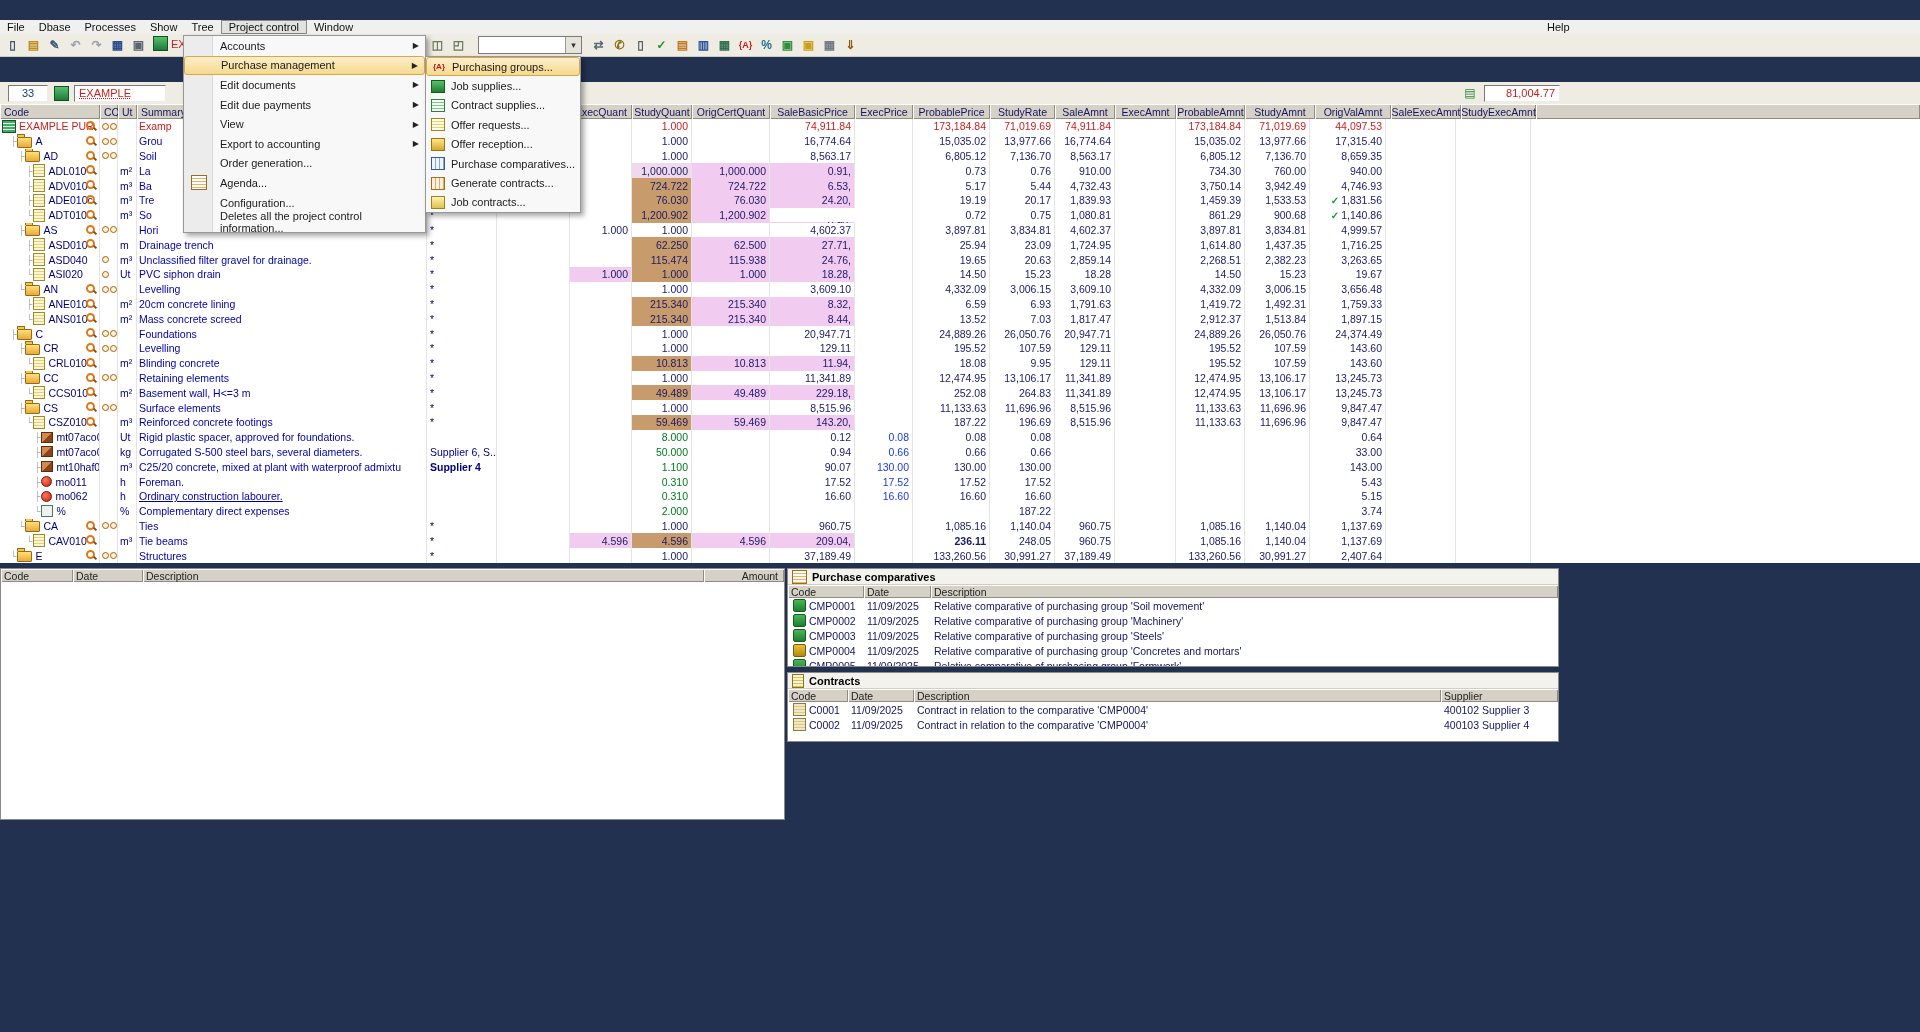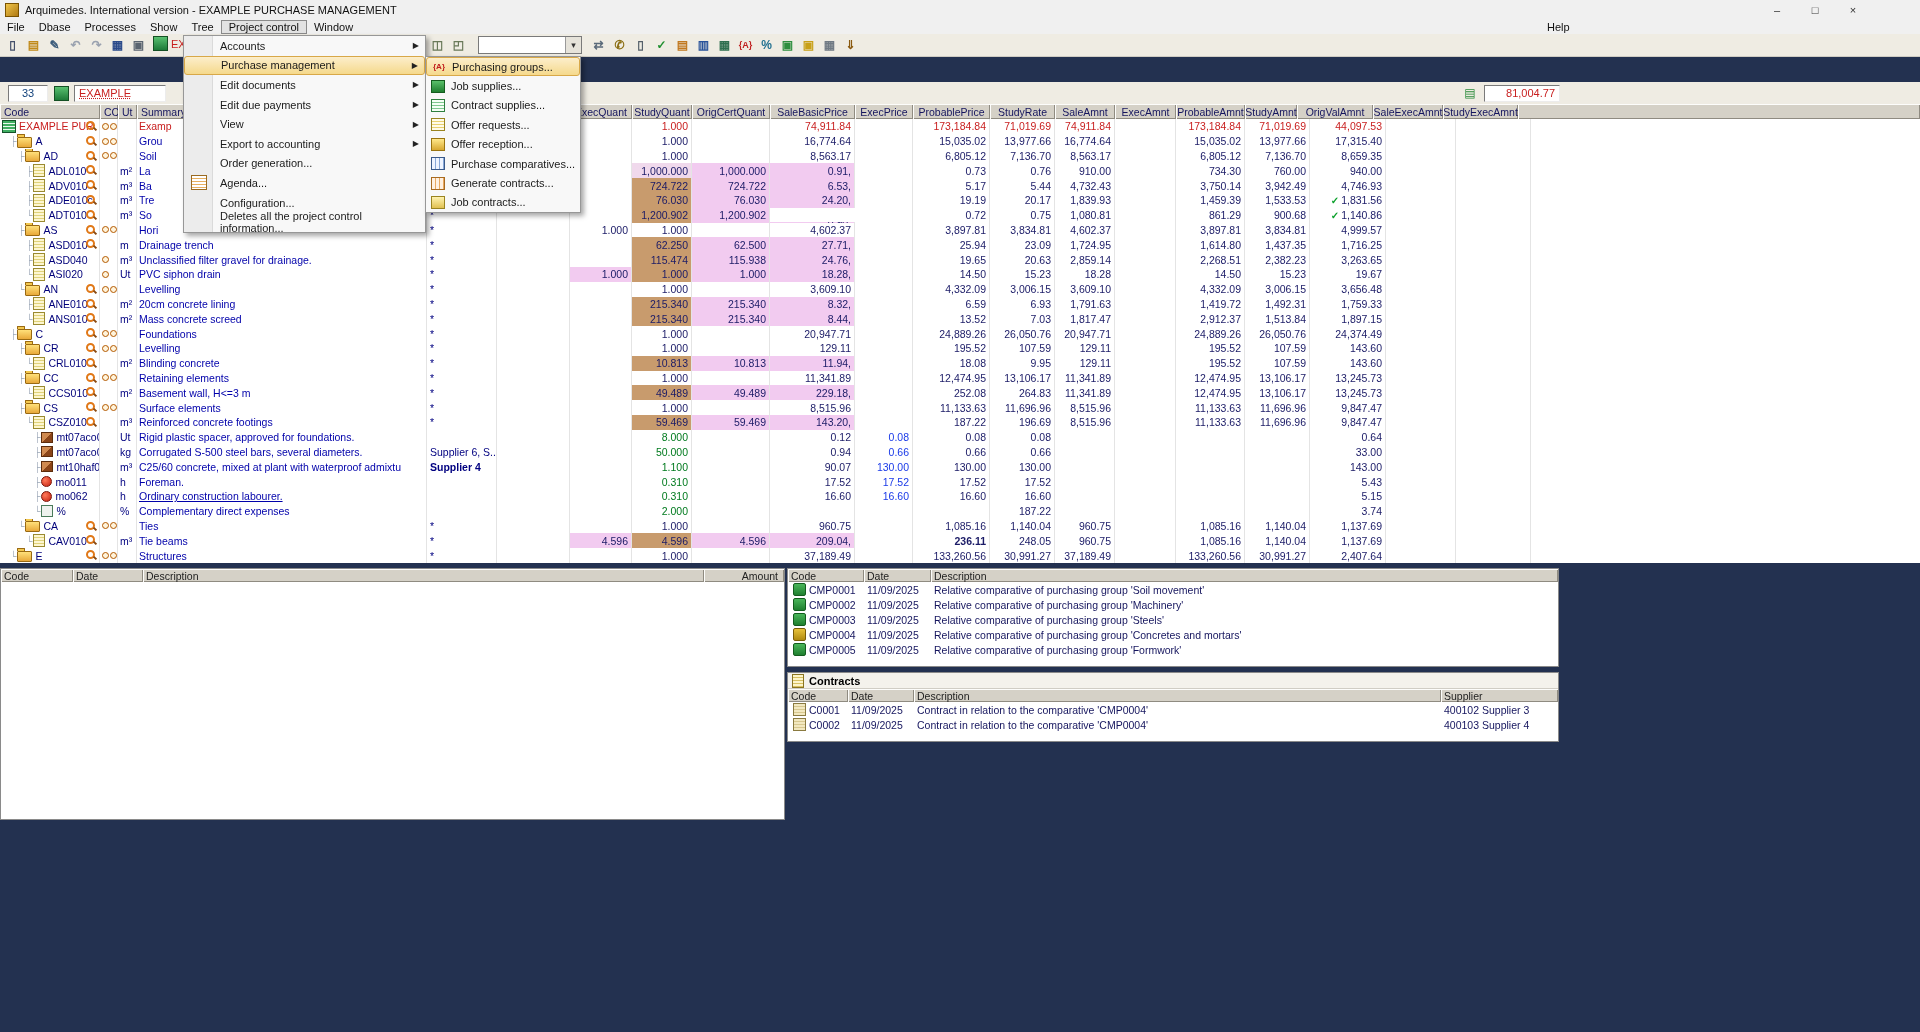--- a/index.html
+++ b/index.html
@@ -112,29 +112,20 @@
   .smi-recep{background:linear-gradient(#ffe88a,#d8a830);border-color:#9a7410;}
   .smi-grid-blue{background:repeating-linear-gradient(90deg,#eef4ff 0 3px,#88a8d8 3px 4px);border-color:#3a5a8a;}
   .smi-grid-orange{background:repeating-linear-gradient(90deg,#fff0e0 0 3px,#e8a860 3px 4px);border-color:#a86a20;}
   .smi-docs-yellow{background:linear-gradient(#fff3b0,#e0c050);border-color:#9a8420;}
 </style>
 </head>
 <body>
 
 <div class="app">
 
-  <div class="titlebar">
-    <span class="title-icon"></span>
-    <span>Arquimedes. International version - EXAMPLE PURCHASE MANAGEMENT</span>
-    <div class="win-controls" id="win-controls">
-        <div class="win-btn">–</div>
-        <div class="win-btn">□</div>
-        <div class="win-btn">×</div>
-      </div>
-  </div>
 
   <div class="menubar" id="menubar">
     <span class="mb-item">File</span>
       <span class="mb-item">Dbase</span>
       <span class="mb-item">Processes</span>
       <span class="mb-item">Show</span>
       <span class="mb-item">Tree</span>
       <span class="mb-item active">Project control</span>
       <span class="mb-item">Window</span>
       <span class="mb-item mb-help">Help</span>
@@ -200,21 +191,21 @@
         <div class="hcell" style="width: 62px;">ExecQuant</div>
         <div class="hcell" style="width: 60px;">StudyQuant</div>
         <div class="hcell" style="width: 78px;">OrigCertQuant</div>
         <div class="hcell" style="width: 85px;">SaleBasicPrice</div>
         <div class="hcell" style="width: 58px;">ExecPrice</div>
         <div class="hcell" style="width: 77px;">ProbablePrice</div>
         <div class="hcell" style="width: 65px;">StudyRate</div>
         <div class="hcell" style="width: 60px;">SaleAmnt</div>
         <div class="hcell" style="width: 61px;">ExecAmnt</div>
         <div class="hcell" style="width: 69px;">ProbableAmnt</div>
-        <div class="hcell" style="width: 52px;">StudyAmnt</div>
+        <div class="hcell" style="width: 70px;">StudyAmnt</div>
         <div class="hcell" style="width: 76px;">OrigValAmnt</div>
         <div class="hcell" style="width: 70px;">SaleExecAmnt</div>
         <div class="hcell" style="width: 75px;">StudyExecAmnt</div>
         <div class="hcell" style="flex: 1 1 0%;"></div>
       </div>
     <div class="tbody" id="tbody">
         <div class="trow row-root">
           <div class="c c-code" style="width: 100px; padding-left: 2px;">
             <span class="ic-root"></span>
             <span class="code-txt">EXAMPLE PUR</span>
@@ -885,21 +876,21 @@
           <div class="c fill"></div>
         </div>
         <div class="trow">
           <div class="c c-code" style="width: 100px; padding-left: 34px;">
             <span class="conn">├</span>
             <span class="ic-mt"></span>
             <span class="code-txt">mt10haf010bg</span>
           </div>
           <div class="c" style="width: 18px; padding-left: 2px;"></div>
           <div class="c" style="width: 19px; padding-left: 2px; color: rgb(0, 0, 128);">m³</div>
-          <div class="c c-desc" style="width: 290px;">C25/60 concrete, mixed at plant with waterproof admixtu</div>
+          <div class="c c-desc" style="width: 290px;">C25/20 concrete, mixed at plant with waterproof admixtu</div>
           <div class="c c-sup supbold" style="width: 70px;">Supplier 4</div>
           <div class="c" style="width: 73px;"></div>
           <div class="c num" style="width: 62px;"></div>
           <div class="c num fg-green" style="width: 60px;">1.100</div>
           <div class="c num" style="width: 78px;"></div>
           <div class="c num" style="width: 85px;">90.07</div>
           <div class="c num fg-blue" style="width: 58px;">130.00</div>
           <div class="c num" style="width: 77px;">130.00</div>
           <div class="c num" style="width: 65px;">130.00</div>
           <div class="c num" style="width: 60px;"></div>
@@ -1088,20 +1079,24 @@
   <div class="bottom" id="bottom">
       <div class="panel" style="left: 0px; top: 5px; width: 783px; height: 250px;">
         <div class="p-cols">
           <div class="p-hc" style="width: 72px;">Code</div>
           <div class="p-hc" style="width: 70px;">Date</div>
           <div class="p-hc pfill">Description</div>
           <div class="p-hc right" style="width: 80px;">Amount</div>
         </div>
       </div>
       <div class="panel" style="left: 787px; top: 5px; width: 770px; height: 97px;">
+        <div class="p-title">
+          <span class="ic-comp"></span>
+          <span>Purchase comparatives</span>
+        </div>
         <div class="p-cols">
           <div class="p-hc" style="width: 76px;">Code</div>
           <div class="p-hc" style="width: 67px;">Date</div>
           <div class="p-hc pfill">Description</div>
         </div>
         <div class="p-row">
           <div class="p-cell" style="width: 76px;">
             <span class="cmp-ic"></span>
             <span>CMP0001</span>
           </div>

